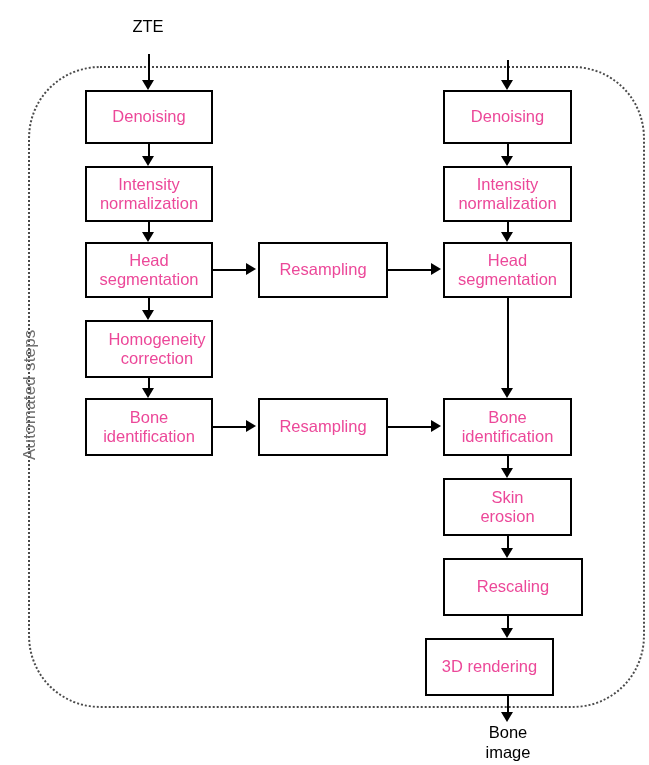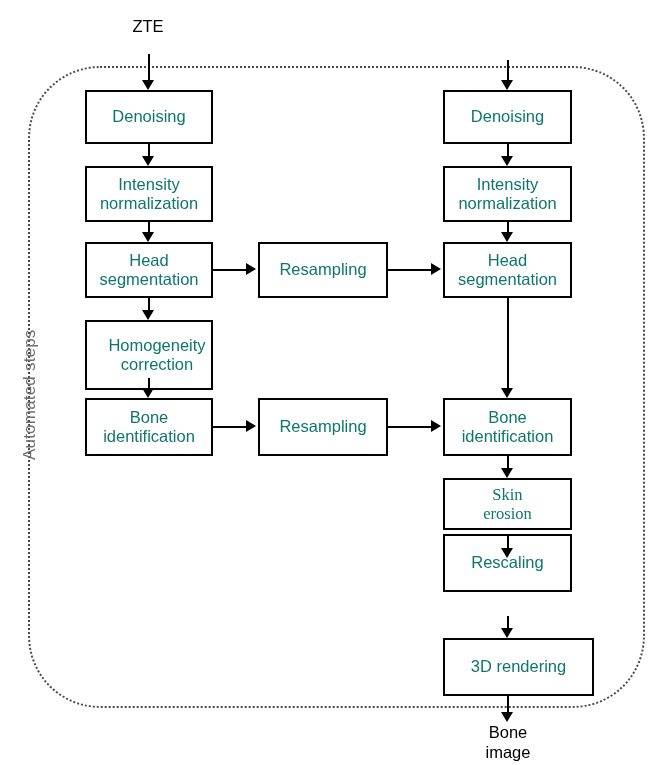--- a/index.html
+++ b/index.html
@@ -39,21 +39,21 @@
     position: absolute;
     box-sizing: border-box;
     border: 2.5px solid #000000;
     background: #ffffff;
     display: flex;
     align-items: center;
     justify-content: center;
     text-align: center;
     font-size: 16.5px;
     line-height: 1.18;
-    color: #0f766e;
+    color: #ec4899;
     white-space: pre-line;
   }
   .io-label {
     position: absolute;
     text-align: center;
     font-size: 16.5px;
     line-height: 1.22;
     color: #000000;
     white-space: pre-line;
   }
@@ -97,47 +97,47 @@
 
 
   <div class="node" style="left:85px; top:90px; width:128px; height:54px;">Denoising</div>
 
   <div class="node" style="left:85px; top:166px; width:128px; height:56px;">Intensity
 normalization</div>
 
   <div class="node" style="left:85px; top:242px; width:128px; height:56px;">Head
 segmentation</div>
 
-  <div class="node" style="left:85px; top:320px; width:128px; height:70px;padding-left:16px;">Homogeneity
+  <div class="node" style="left:85px; top:320px; width:128px; height:58px;padding-left:16px;">Homogeneity
 correction</div>
 
   <div class="node" style="left:85px; top:398px; width:128px; height:58px;">Bone
 identification</div>
 
   <div class="node" style="left:258px; top:242px; width:130px; height:56px;">Resampling</div>
 
   <div class="node" style="left:258px; top:398px; width:130px; height:58px;">Resampling</div>
 
   <div class="node" style="left:443px; top:90px; width:129px; height:54px;">Denoising</div>
 
   <div class="node" style="left:443px; top:166px; width:129px; height:56px;">Intensity
 normalization</div>
 
   <div class="node" style="left:443px; top:242px; width:129px; height:56px;">Head
 segmentation</div>
 
   <div class="node" style="left:443px; top:398px; width:129px; height:58px;">Bone
 identification</div>
 
-  <div class="node" style="left:443px; top:478px; width:129px; height:52px;font-family:Liberation Serif, serif;">Skin
+  <div class="node" style="left:443px; top:478px; width:129px; height:58px;">Skin
 erosion</div>
 
-  <div class="node" style="left:443px; top:534px; width:129px; height:58px;">Rescaling</div>
+  <div class="node" style="left:443px; top:558px; width:140px; height:58px;">Rescaling</div>
 
-  <div class="node" style="left:443px; top:638px; width:151px; height:58px;">3D rendering</div>
+  <div class="node" style="left:425px; top:638px; width:129px; height:58px;">3D rendering</div>
 
   <div class="io-label" style="left:462px; top:722px; width:92px;">Bone
 image</div>
 
   <div class="vline" style="left:147.5px; top:54px; height:28px;"></div>
   <div class="arrow-down" style="left:142px; top:80px;"></div>
 
   <div class="vline" style="left:147.5px; top:144px; height:14px;"></div>
   <div class="arrow-down" style="left:142px; top:156px;"></div>
 

